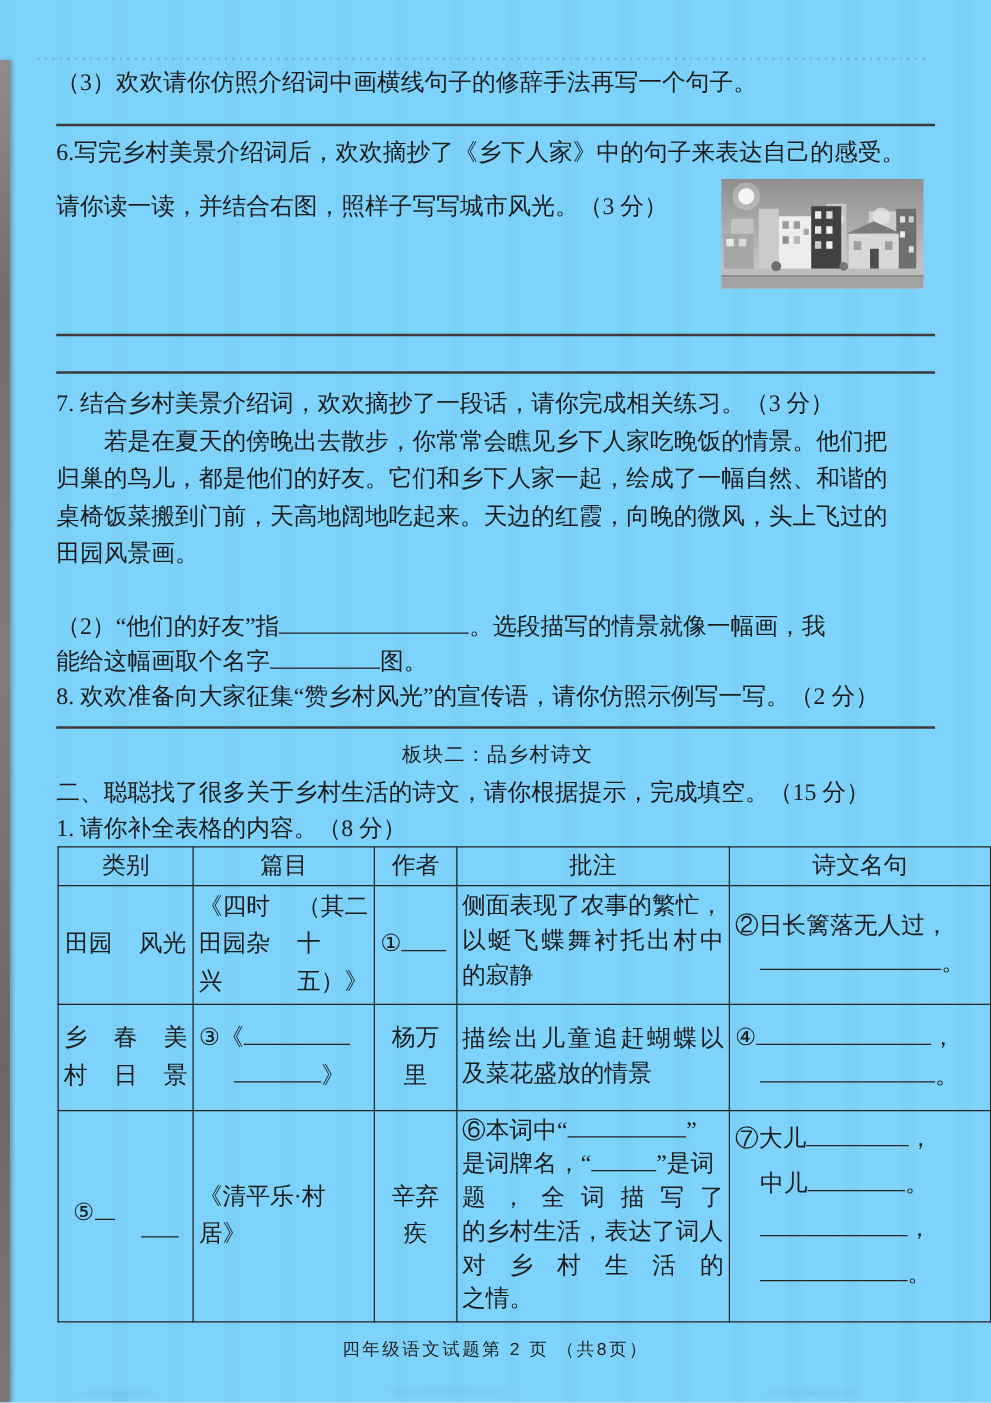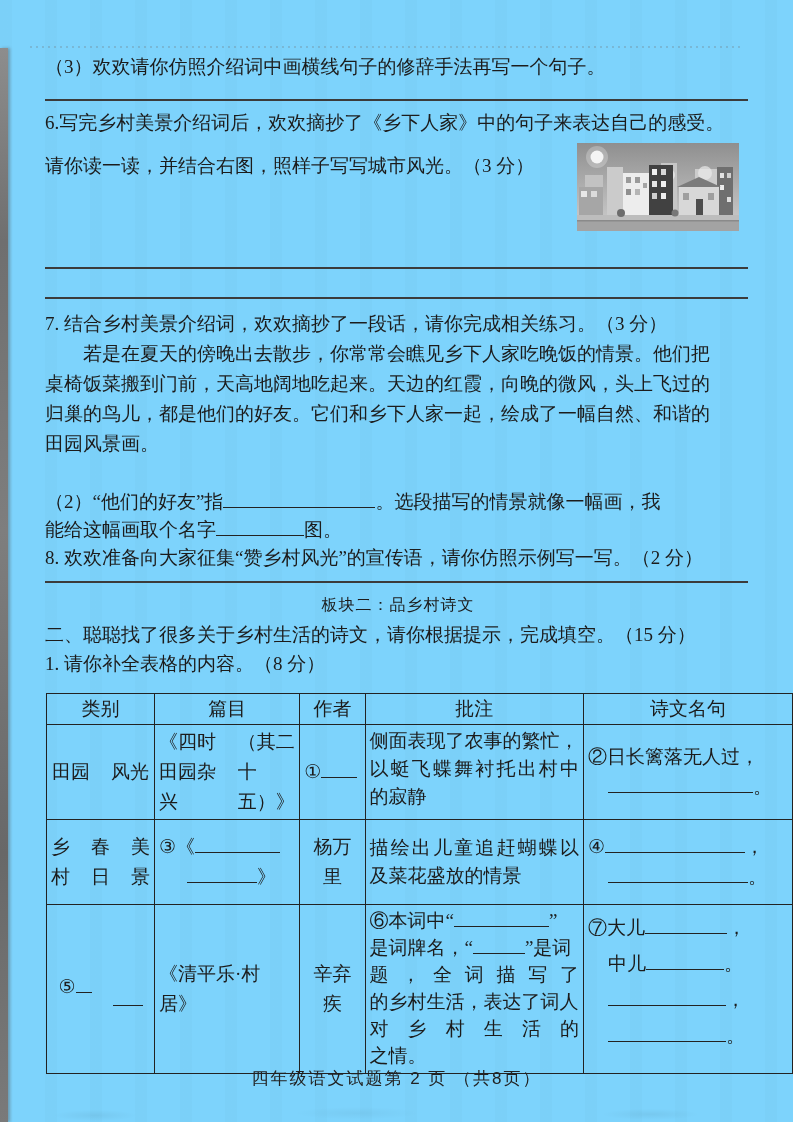--- a/index.html
+++ b/index.html
@@ -23,30 +23,30 @@
       radial-gradient(70px 8px at 82% 65%, rgba(0,0,0,.05), transparent 70%);}
   .tblock{position:absolute; left:45px; width:706px;}
   .hr{position:absolute; left:45px; width:703px; height:2px; background:#3b3b3b;}
   .indent{text-indent:38px;}
   .blank{display:inline-block; border-bottom:1.6px solid #222; height:0.95em; vertical-align:baseline;}
   .center{text-align:center;}
   .section-title{font-size:16px; letter-spacing:1px;}
   
   .city{position:absolute; left:577px; top:143px; width:162px; height:88px;}
   
-  .qtable{position:absolute; left:46px; top:677px; border-collapse:collapse; table-layout:fixed;margin-top:16px;}
+  .qtable{position:absolute; left:46px; top:677px; border-collapse:collapse; table-layout:fixed;}
   .qtable td,.qtable th{border:1.6px solid #222; padding:2px 4px; font-weight:normal; overflow:hidden;}
   .qtable th{text-align:center; padding:0 2px;}
   .cell-lines{display:flex; flex-direction:row; justify-content:center; align-items:center; text-align:center;gap:21px;}
   .ann{line-height:28px; text-align:left;}
   .jlast{display:block; text-align:justify; text-align-last:justify;}
   .verse-cell{display:flex; flex-direction:column; justify-content:space-evenly; height:100%; text-align:left;}
   .vindent{padding-left:20px;}
   .footer{position:absolute; top:1064px; left:0; width:100%; display:flex; justify-content:center; 
-    font-family:"Liberation Sans","DejaVu Sans",sans-serif; font-size:17px; color:#222; letter-spacing:2px;}
+    font-family:"Liberation Sans","DejaVu Sans",sans-serif; font-size:14px; color:#222; letter-spacing:2px;}
 </style>
 </head>
 <body>
 
 <div id="page">
   <div class="scan-bands"></div>
   <div class="left-edge"></div>
   <div class="speck-line"></div>
   <div class="bottom-smudge"></div>
 
@@ -114,22 +114,22 @@
   </div>
 
   <div class="hr" style="top:267px"></div>
   <div class="hr" style="top:297px"></div>
 
   <div class="tblock" style="top:309px">
     <span>7. 结合乡村美景介绍词，欢欢摘抄了一段话，请你完成相关练习。（3 分）</span>
   </div>
   <div class="tblock" style="top:339px">
     <div class="indent">若是在夏天的傍晚出去散步，你常常会瞧见乡下人家吃晚饭的情景。他们把</div>
+    <div>归巢的鸟儿，都是他们的好友。它们和乡下人家一起，绘成了一幅自然、和谐的</div>
     <div>桌椅饭菜搬到门前，天高地阔地吃起来。天边的红霞，向晚的微风，头上飞过的</div>
-    <div>归巢的鸟儿，都是他们的好友。它们和乡下人家一起，绘成了一幅自然、和谐的</div>
     <div>田园风景画。</div>
   </div>
   <div class="tblock" style="top:487px">
     <span>（2）“他们的好友”指</span><span class="blank" style="width:152px"></span><span>。选段描写的情景就像一幅画，我</span>
   </div>
   <div class="tblock" style="top:515px">
     <span>能给这幅画取个名字</span><span class="blank" style="width:88px"></span><span>图。</span>
   </div>
 
   <div class="tblock" style="top:543px">

